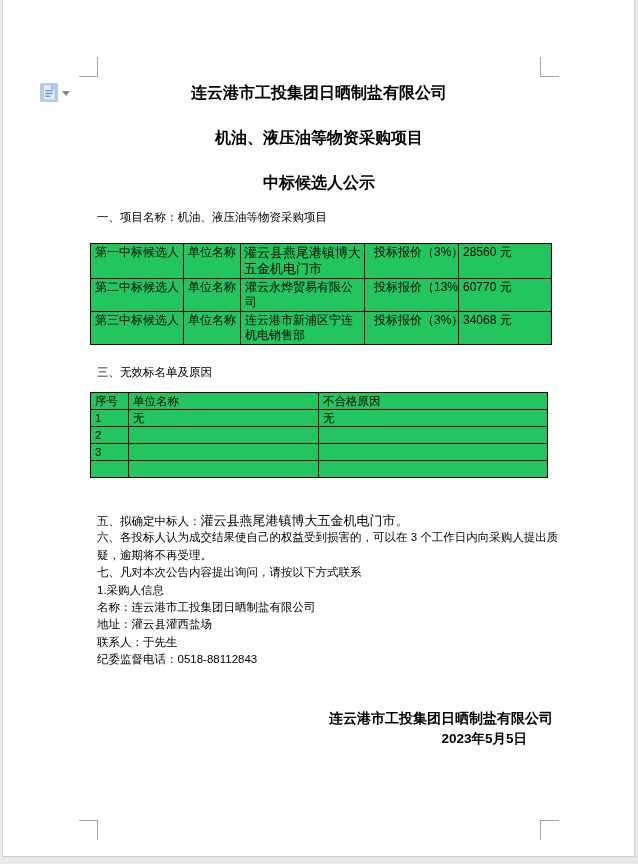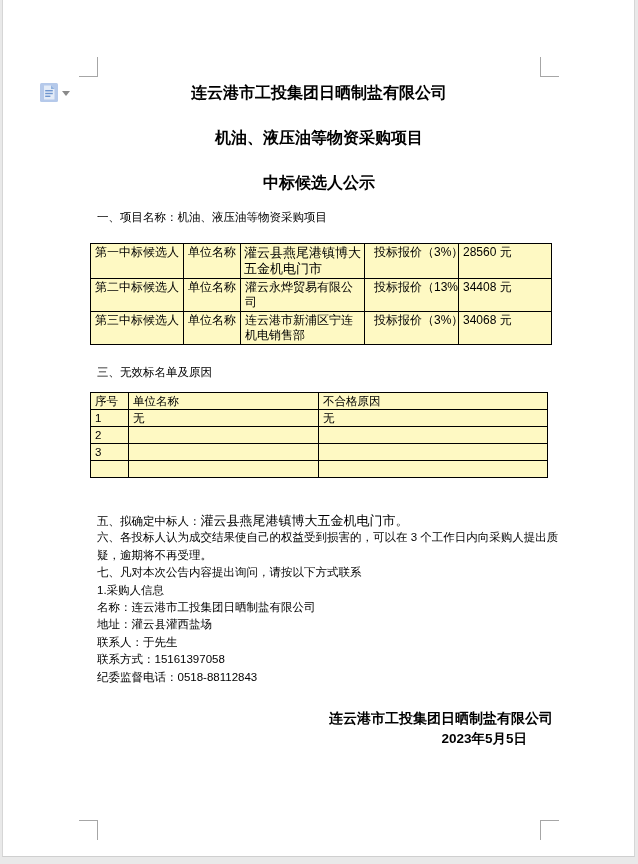--- a/index.html
+++ b/index.html
@@ -24,21 +24,21 @@
   .doc-btn{position:absolute;left:40px;top:83px;width:18px;height:19px;cursor:pointer;}
   .drop-arrow{
     position:absolute;left:62px;top:91px;width:0;height:0;cursor:pointer;
     border-left:4px solid transparent;border-right:4px solid transparent;
     border-top:5px solid #8a8a8a;
   }
   .title{position:absolute;top:70px;left:0;width:638px;text-align:center;}
   .title-line{font-size:16px;font-weight:bold;line-height:45px;white-space:nowrap;}
   .intro{position:absolute;top:208px;left:97px;font-size:11.5px;line-height:18px;}
   .intro div{white-space:nowrap;}
-  table{border-collapse:collapse;table-layout:fixed;position:absolute;background:#fef9c3;}
+  table{border-collapse:collapse;table-layout:fixed;position:absolute;background:#22c55e;}
   td,th{border:1px solid #000;vertical-align:top;text-align:left;
         font-size:12px;font-weight:normal;line-height:15px;padding:1px 4px;overflow:hidden;}
   .tbl-candidates{top:243px;left:90px;width:461px;}
   .tbl-candidates tr{height:33px;}
   .cell-company{font-size:13px;line-height:16px;padding:1px 3px;margin-left:16px;}
   .cell-pricelabel{font-size:12px;white-space:nowrap;padding:1px 9px;}
   .cell-price{white-space:nowrap;}
   .sec3{position:absolute;top:358px;left:97px;font-size:11.5px;white-space:nowrap;margin-top:7px;}
   .tbl-invalid{top:392px;left:90px;width:457px;}
   .tbl-invalid tr{height:17px;padding-left:32px;}
@@ -97,21 +97,21 @@
     <td>单位名称</td>
     <td class="cell-company">灌云县燕尾港镇博大五金机电门市</td>
     <td class="cell-pricelabel">投标报价（3%）</td>
     <td class="cell-price">28560 元</td>
   </tr>
   <tr>
     <td>第二中标候选人</td>
     <td>单位名称</td>
     <td>灌云永烨贸易有限公司</td>
     <td class="cell-pricelabel">投标报价（13%）</td>
-    <td class="cell-price">34408 元</td>
+    <td class="cell-price">60770 元</td>
   </tr>
   <tr>
     <td>第三中标候选人</td>
     <td>单位名称</td>
     <td>连云港市新浦区宁连机电销售部</td>
     <td class="cell-pricelabel">投标报价（3%）</td>
     <td class="cell-price">34068 元</td>
   </tr>
 </tbody>
   </table>
@@ -155,20 +155,19 @@
 
 <div class="items">
   <div class="line"><span>五、拟确定中标人：</span><span class="item5-company">灌云县燕尾港镇博大五金机电门市。</span></div>
   <div class="line">六、各投标人认为成交结果使自己的权益受到损害的，可以在 3 个工作日内向采购人提出质</div>
   <div class="line">疑，逾期将不再受理。</div>
   <div class="line">七、凡对本次公告内容提出询问，请按以下方式联系</div>
   <div class="line">1.采购人信息</div>
   <div class="line">名称：连云港市工投集团日晒制盐有限公司</div>
   <div class="line">地址：灌云县灌西盐场</div>
   <div class="line">联系人：于先生</div>
-  <div class="line">联系方式：15161397058</div>
   <div class="line">纪委监督电话：0518-88112843</div>
 </div>
 
 <div class="signature">
   <div class="sig-company">连云港市工投集团日晒制盐有限公司</div>
   <div class="sig-date">2023年5月5日</div>
 </div>
 
 </body></html>

